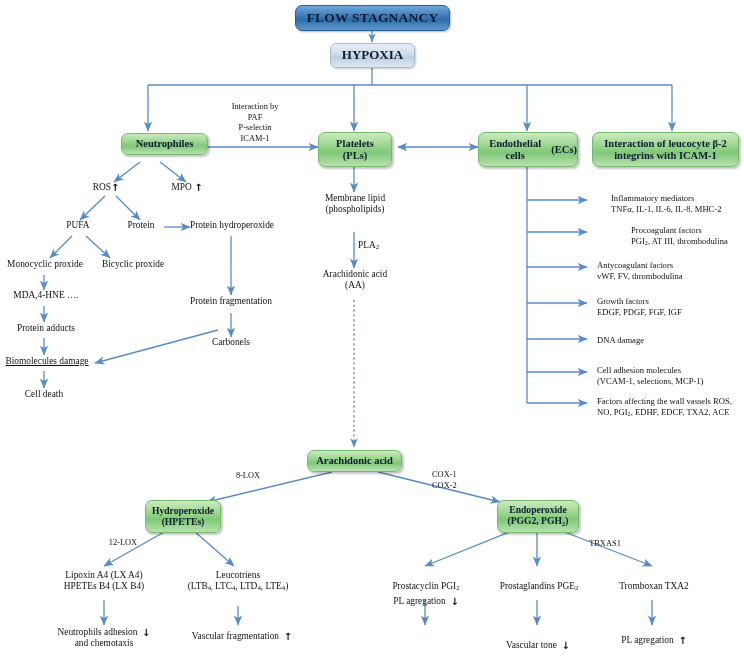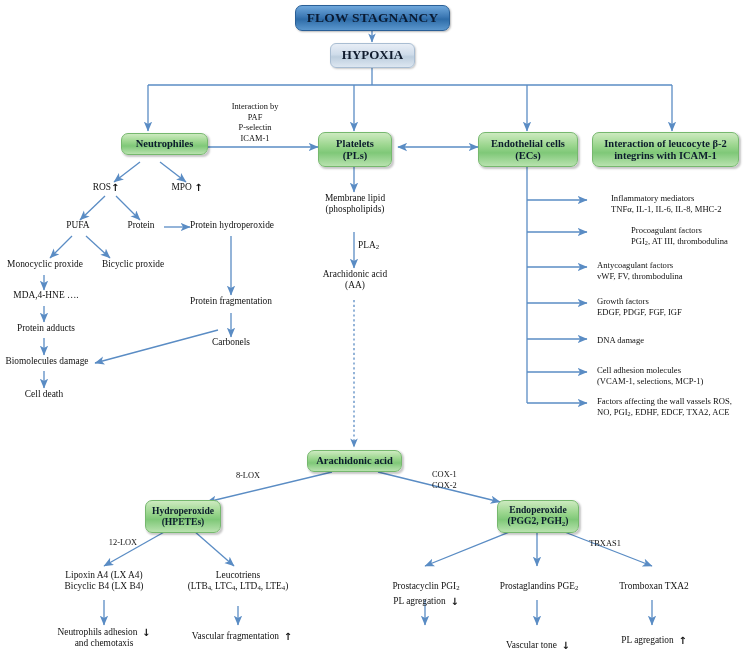--- a/index.html
+++ b/index.html
@@ -194,21 +194,21 @@
 
   <div class="box box-green" style="left:109px; top:133px; width:87px; height:22px;margin-left:12px;">
     <span>Neutrophiles</span>
   </div>
 
   <div class="box box-green" style="left:318px; top:132px; width:74px; height:35px; flex-direction:column;">
     <span>Platelets</span>
     <span>(PLs)</span>
   </div>
 
-  <div class="box box-green" style="left:478px; top:132px; width:100px; height:35px; flex-direction:column;">
+  <div class="box box-green" style="left:478px; top:132px; width:100px; height:35px; flex-direction:row;">
     <span>Endothelial cells</span>
     <span>(ECs)</span>
   </div>
 
   <div class="box box-green" style="left:592px; top:132px; width:147px; height:35px; flex-direction:column;">
     <span>Interaction of leucocyte β-2</span>
     <span>integrins with ICAM-1</span>
   </div>
 
   <div class="box box-green" style="left:307px; top:450px; width:95px; height:22px;">
@@ -268,21 +268,21 @@
   <div class="plain" style="left:92px; top:259px; width:82px;">Bicyclic  proxide</div>
 
   <div class="plain" style="left:4px; top:290px; width:84px;">MDA,4-HNE ….</div>
 
   <div class="plain" style="left:175px; top:296px; width:112px;">Protein fragmentation</div>
 
   <div class="plain" style="left:196px; top:337px; width:70px;">Carbonels</div>
 
   <div class="plain" style="left:8px; top:323px; width:76px;">Protein adducts</div>
 
-  <div class="plain" style="left:0px; top:356px; width:94px;">Biomolecules damage</div>
+  <div class="plain" style="left:0px; top:356px; width:94px;text-decoration:underline;">Biomolecules damage</div>
 
   <div class="plain" style="left:14px; top:389px; width:60px;">Cell death</div>
 
   <div class="plain" style="left:300px; top:193px; width:110px;">
     <div>Membrane lipid</div>
     <div>(phospholipids)</div>
   </div>
 
   <div class="plain" style="left:358px; top:240px; width:36px; text-align:left;">
     <span>PLA</span><sub>2</sub>
@@ -316,21 +316,21 @@
     <div>Cell adhesion molecules</div>
     <div>(VCAM-1, selections, MCP-1)</div>
   </div>
   <div class="rlist" style="left:597px; top:396px; width:148px;">
     <div>Factors affecting the wall vassels  ROS,</div>
     <div>NO, PGI<sub>2</sub>, EDHF, EDCF, TXA2, ACE</div>
   </div>
 
   <div class="plain" style="left:42px; top:570px; width:124px;">
     <div>Lipoxin A4 (LX A4)</div>
-    <div>Bicyclic B4 (LX B4)</div>
+    <div>HPETEs B4 (LX B4)</div>
   </div>
 
   <div class="plain" style="left:172px; top:570px; width:132px;">
     <div>Leucotriens</div>
     <div>(LTB<sub>4,</sub>&nbsp;LTC<sub>4</sub>, LTD<sub>4</sub>, LTE<sub>4</sub>)</div>
   </div>
 
   <div class="plain" style="left:370px; top:581px; width:112px;">Prostacyclin PGI<sub>2</sub></div>
 
   <div class="plain" style="left:480px; top:581px; width:118px;">Prostaglandins PGE<sub>2</sub></div>

